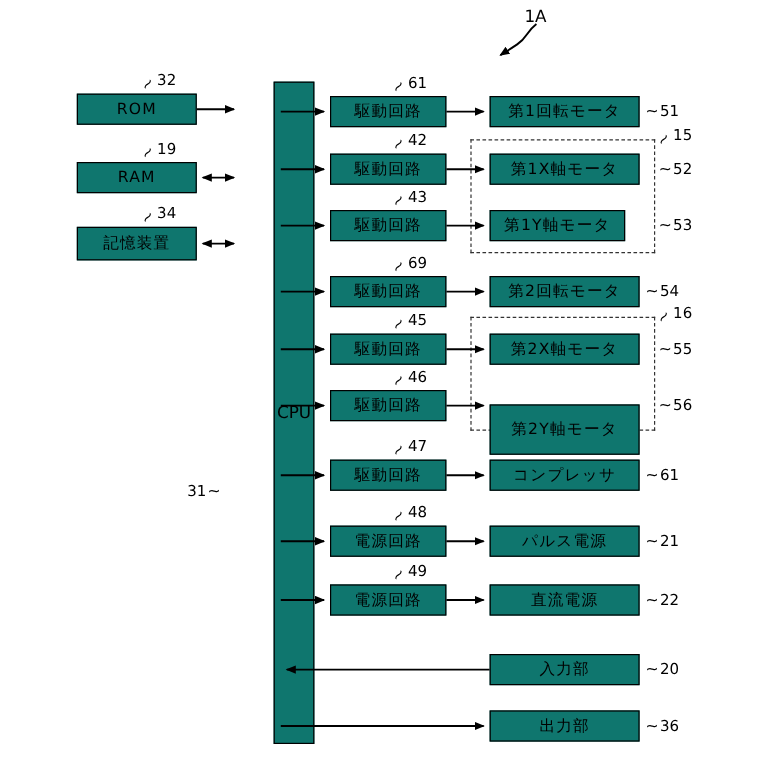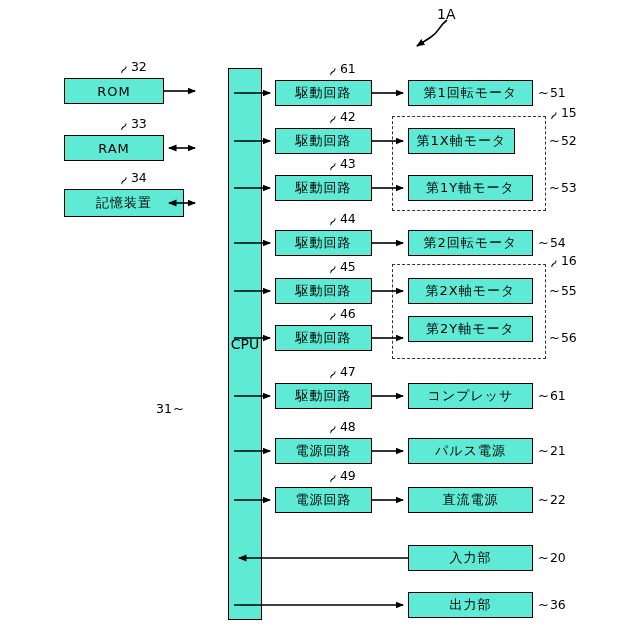--- a/index.html
+++ b/index.html
@@ -2,21 +2,21 @@
 <html><head>
 <meta charset="utf-8">
 <style>
   html,body{margin:0;padding:0;background:#fff;}
   .stage{
     position:relative;width:640px;height:640px;background:#ffffff;
     font-family:"DejaVu Sans","Liberation Sans",sans-serif;color:#000;
     overflow:hidden;
   }
   .box{
-    position:absolute;border:1.6px solid #000;background:#5eead4;
+    position:absolute;border:1.6px solid #000;background:#0f766e;
     display:flex;align-items:center;justify-content:center;
     font-size:13px;box-sizing:border-box;z-index:2;letter-spacing:1px;white-space:nowrap;
   }
   .cpu{letter-spacing:0;font-size:14px;margin-left:28px;}
   .grp{position:absolute;border:1.5px dashed #333;background:transparent;z-index:1;box-sizing:border-box;}
   .ref{
     position:absolute;font-size:12.5px;z-index:3;white-space:nowrap;
     display:flex;align-items:baseline;gap:1px;letter-spacing:0;
   }
   .tl{display:inline-block;font-size:13px;}
@@ -56,24 +56,24 @@
   <span class="ref" style="left:119px;top:59px">
       <span class="tl diag">~</span>
       <span>32</span>
     </span>
 
   <div class="box" style="left:64px;top:135px;width:100px;height:26px">
       <span>RAM</span>
     </div>
   <span class="ref" style="left:119px;top:116px">
       <span class="tl diag">~</span>
-      <span>33</span>
-    </span>
-
-  <div class="box" style="left:64px;top:189px;width:120px;height:28px">
+      <span>19</span>
+    </span>
+
+  <div class="box" style="left:64px;top:189px;width:100px;height:28px">
       <span>記憶装置</span>
     </div>
   <span class="ref" style="left:119px;top:170px">
       <span class="tl diag">~</span>
       <span>34</span>
     </span>
 
   <div class="box" style="left:275px;top:80px;width:97px;height:26px">
       <span>駆動回路</span>
     </div>
@@ -89,49 +89,49 @@
       <span>51</span>
     </span>
 
   <div class="box" style="left:275px;top:128px;width:97px;height:26px">
       <span>駆動回路</span>
     </div>
   <span class="ref" style="left:328px;top:109px">
       <span class="tl diag">~</span>
       <span>42</span>
     </span>
-  <div class="box" style="left:408px;top:128px;width:107px;height:26px">
+  <div class="box" style="left:408px;top:128px;width:125px;height:26px">
       <span>第1X軸モータ</span>
     </div>
   <span class="ref" style="left:549px;top:133px">
       <span class="tl">~</span>
       <span>52</span>
     </span>
 
   <div class="box" style="left:275px;top:175px;width:97px;height:26px">
       <span>駆動回路</span>
     </div>
   <span class="ref" style="left:328px;top:156px">
       <span class="tl diag">~</span>
       <span>43</span>
     </span>
-  <div class="box" style="left:408px;top:175px;width:125px;height:26px">
+  <div class="box" style="left:408px;top:175px;width:113px;height:26px">
       <span>第1Y軸モータ</span>
     </div>
   <span class="ref" style="left:549px;top:180px">
       <span class="tl">~</span>
       <span>53</span>
     </span>
 
   <div class="box" style="left:275px;top:230px;width:97px;height:26px">
       <span>駆動回路</span>
     </div>
   <span class="ref" style="left:328px;top:211px">
       <span class="tl diag">~</span>
-      <span>44</span>
+      <span>69</span>
     </span>
   <div class="box" style="left:408px;top:230px;width:125px;height:26px">
       <span>第2回転モータ</span>
     </div>
   <span class="ref" style="left:538px;top:235px">
       <span class="tl">~</span>
       <span>54</span>
     </span>
 
   <div class="box" style="left:275px;top:278px;width:97px;height:26px">
@@ -149,21 +149,21 @@
       <span>55</span>
     </span>
 
   <div class="box" style="left:275px;top:325px;width:97px;height:26px">
       <span>駆動回路</span>
     </div>
   <span class="ref" style="left:328px;top:306px">
       <span class="tl diag">~</span>
       <span>46</span>
     </span>
-  <div class="box" style="left:408px;top:316px;width:125px;height:26px">
+  <div class="box" style="left:408px;top:337px;width:125px;height:42px">
       <span>第2Y軸モータ</span>
     </div>
   <span class="ref" style="left:549px;top:330px">
       <span class="tl">~</span>
       <span>56</span>
     </span>
 
   <div class="box" style="left:275px;top:383px;width:97px;height:26px">
       <span>駆動回路</span>
     </div>

